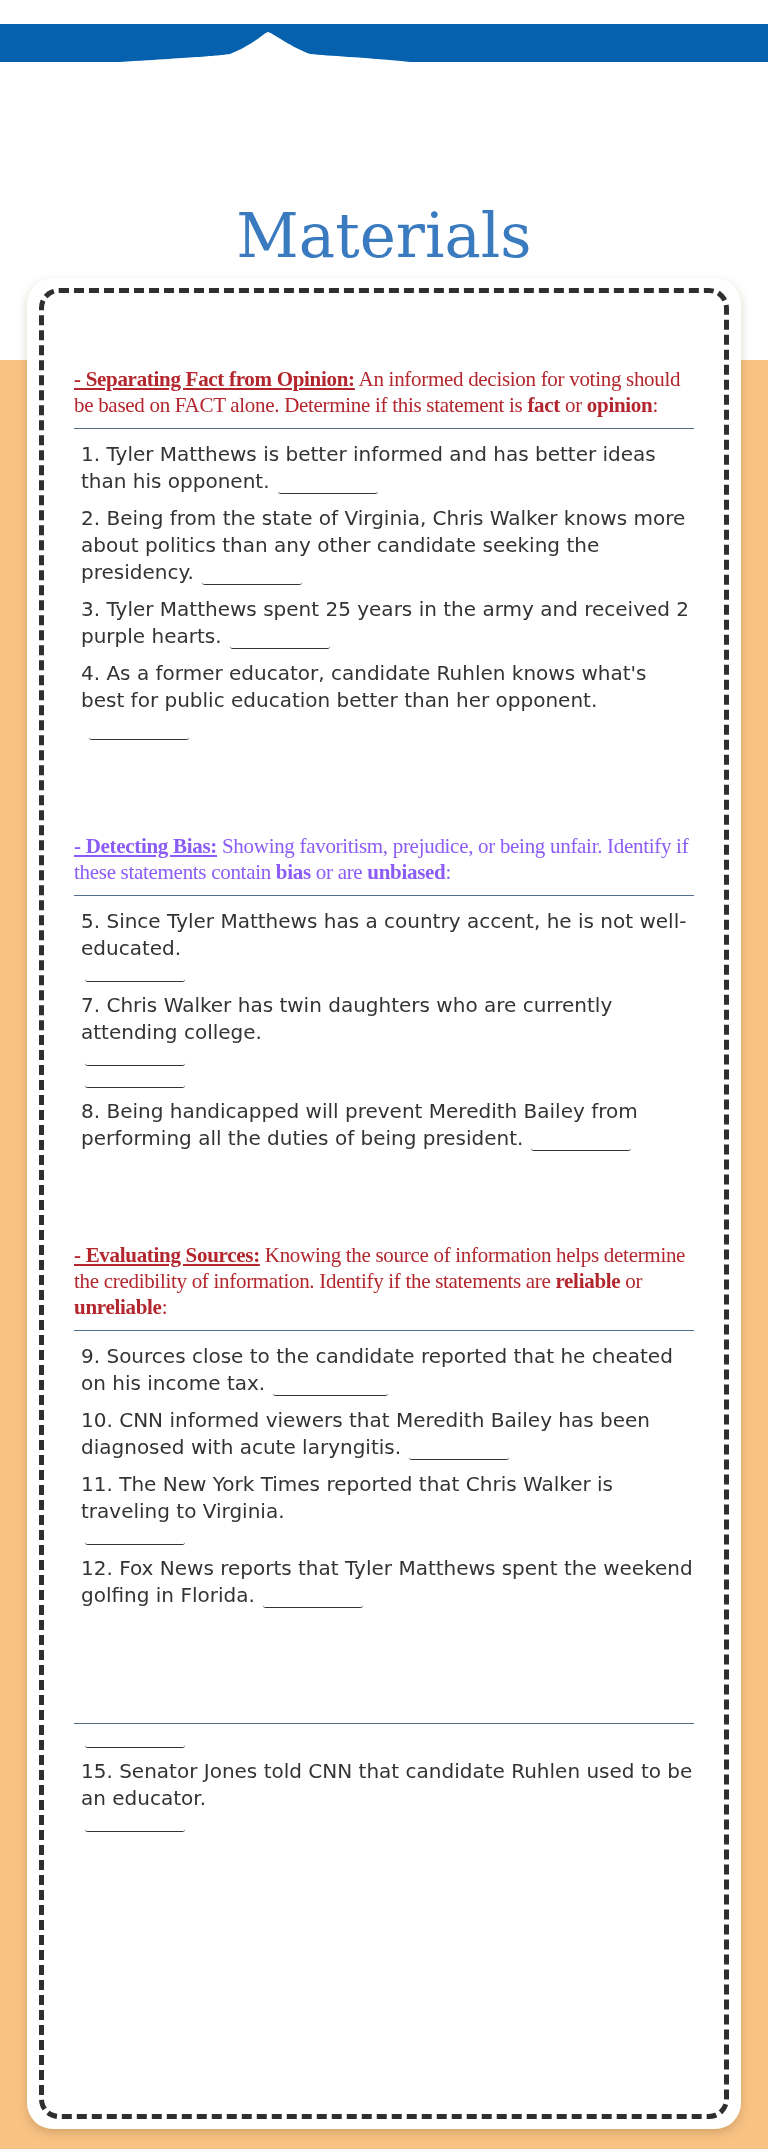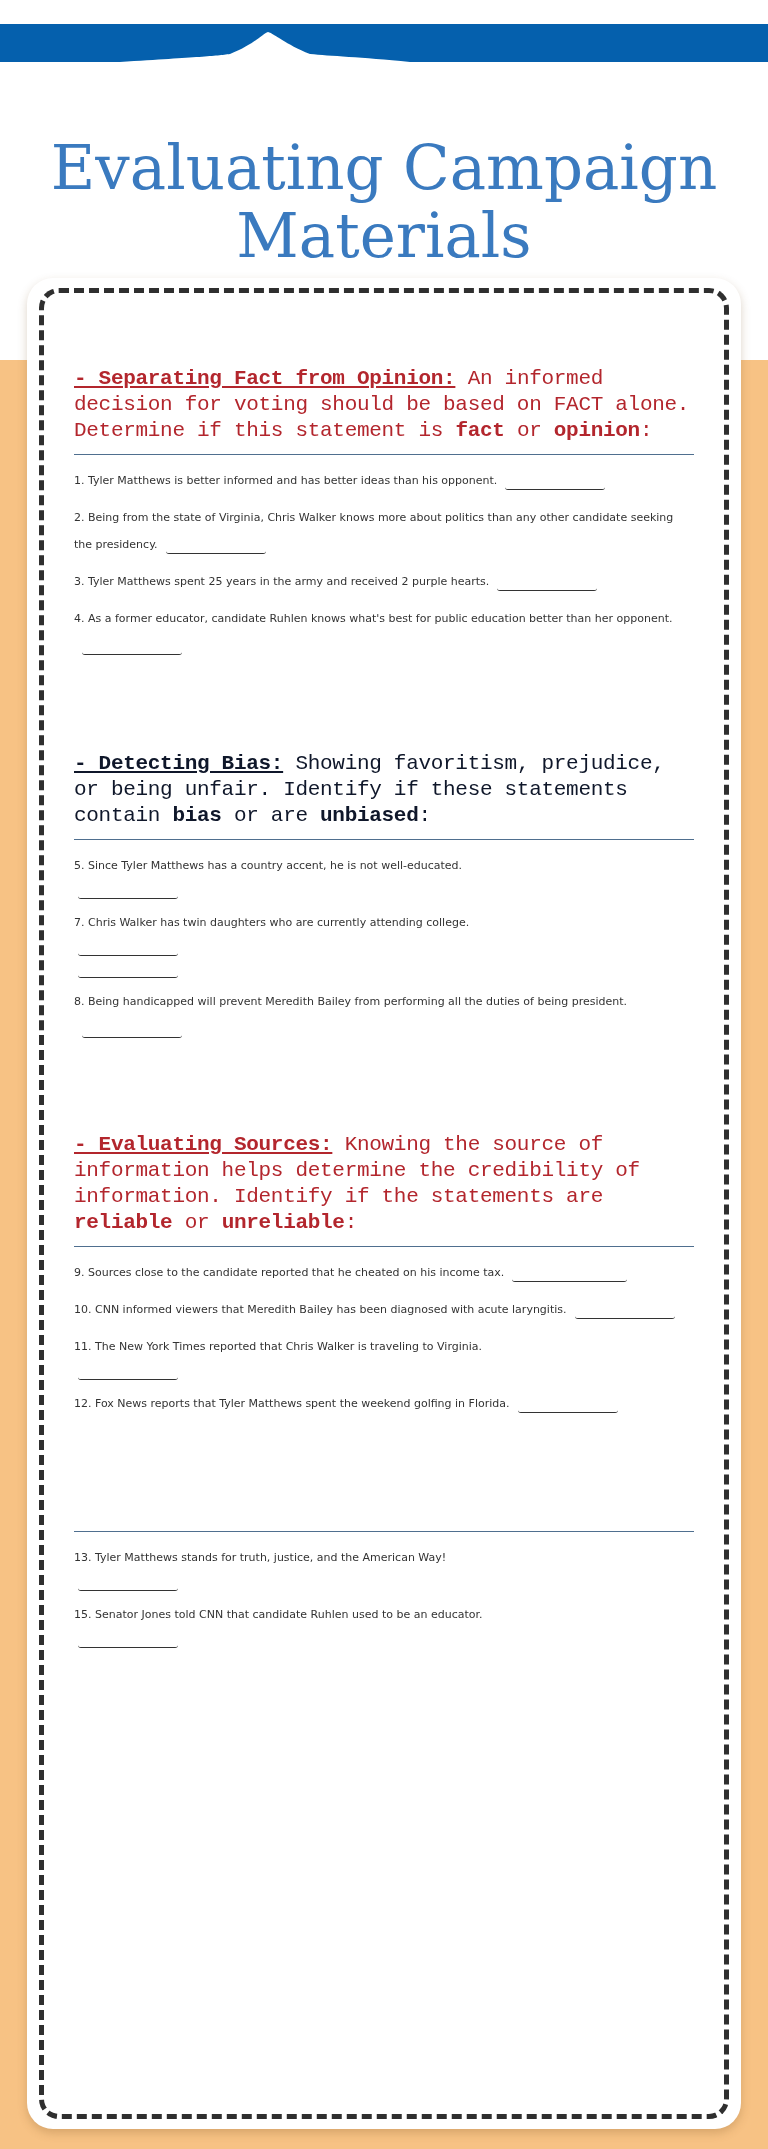--- a/index.html
+++ b/index.html
@@ -59,40 +59,41 @@
     border-radius: 20px;
   }
   .content {
     position: absolute;
     top: 88px;
     left: 47px;
     width: 620px;
   }
   .section { margin-bottom: 0; }
   .section-head {
-    font-family: Liberation Mono, monospace;
+    font-family: Liberation Serif, serif;
     font-size: 21px;
     line-height: 26px;
     letter-spacing: -0.3px;
   }
   .section-head .lead { font-weight: bold; text-decoration: underline; }
   .section-head b { font-weight: bold; }
   .red { color: #b3262d; }
-  .blue { color: #0f172a; }
+  .blue { color: #8b5cf6; }
   .rule {
     height: 0;
     border-top: 1.5px solid #4f6f8f;
     margin-top: 10px;
     margin-bottom: 12px;
   }
   .q {
-    font-size: 11px;
+    font-size: 20px;
     line-height: 27px;
     color: #333333;
     margin-bottom: 10px;
+    margin-left: 7px;
   }
   .blank {
     display: inline-block;
     width: 100px;
     height: 10px;
     border-bottom: 1.5px solid #333;
     border-radius: 0 0 3px 3px;
     margin-left: 8px;
     vertical-align: -6px;
   }
@@ -106,21 +107,21 @@
 
 <div class="top-gap"></div>
 <div class="banner">
   <svg class="peak" width="768" height="38" viewBox="0 0 768 38" preserveAspectRatio="none">
     <path d="M120,38 C200,33 215,32 230,30 C255,20 262,10 268,8 C275,10 285,20 310,30 C330,32 360,33 410,38 Z" fill="#ffffff"></path>
   </svg>
 </div>
 
 <div class="title-area">
   <h1 class="title">
-    <span>Evaluating Campaign</span><br>
+    <br>
     <span>Materials</span>
   </h1>
 </div>
 
 <div class="orange-bg"></div>
 
 <div class="card">
   <div class="card-border"></div>
 
   <div class="content">
@@ -159,18 +160,18 @@
       <div class="q"><span>9. Sources close to the candidate reported that he cheated on his income tax.</span><span class="blank" style="width:115px"></span></div>
       <div class="q"><span>10. CNN informed viewers that Meredith Bailey has been diagnosed with acute laryngitis.</span><span class="blank"></span></div>
       <div class="q"><span>11. The New York Times reported that Chris Walker is traveling to Virginia.</span><span class="blank newline"></span></div>
       <div class="q"><span>12. Fox News reports that Tyler Matthews spent the weekend golfing in Florida.</span><span class="blank"></span></div>
     </div>
 
     <div class="spacer3"></div>
 
     <div class="section">
       <div class="rule"></div>
-      <div class="q"><span>13. Tyler Matthews stands for truth, justice, and the American Way!</span><span class="blank newline"></span></div>
+      <div class="q"><span class="blank newline"></span></div>
       <div class="q"><span>15. Senator Jones told CNN that candidate Ruhlen used to be an educator.</span><span class="blank newline"></span></div>
     </div>
 
   </div>
 </div>
 
 </body></html>

